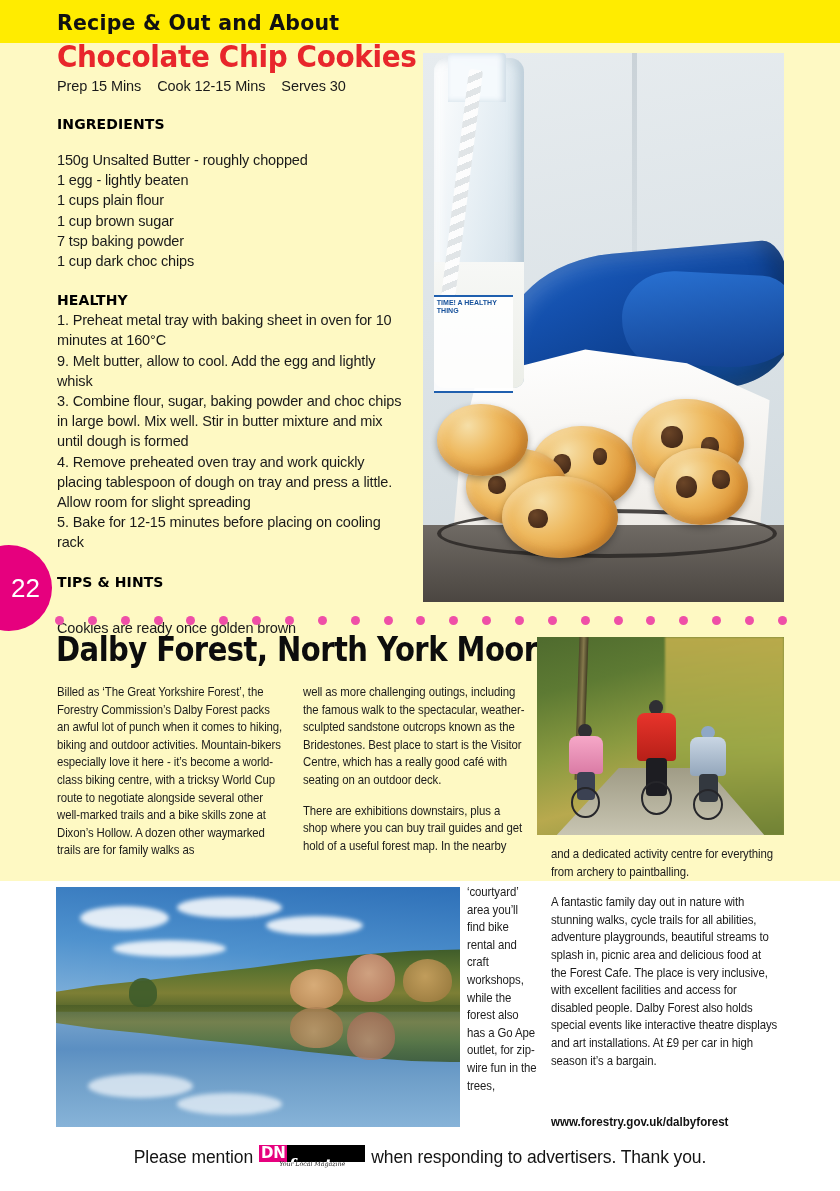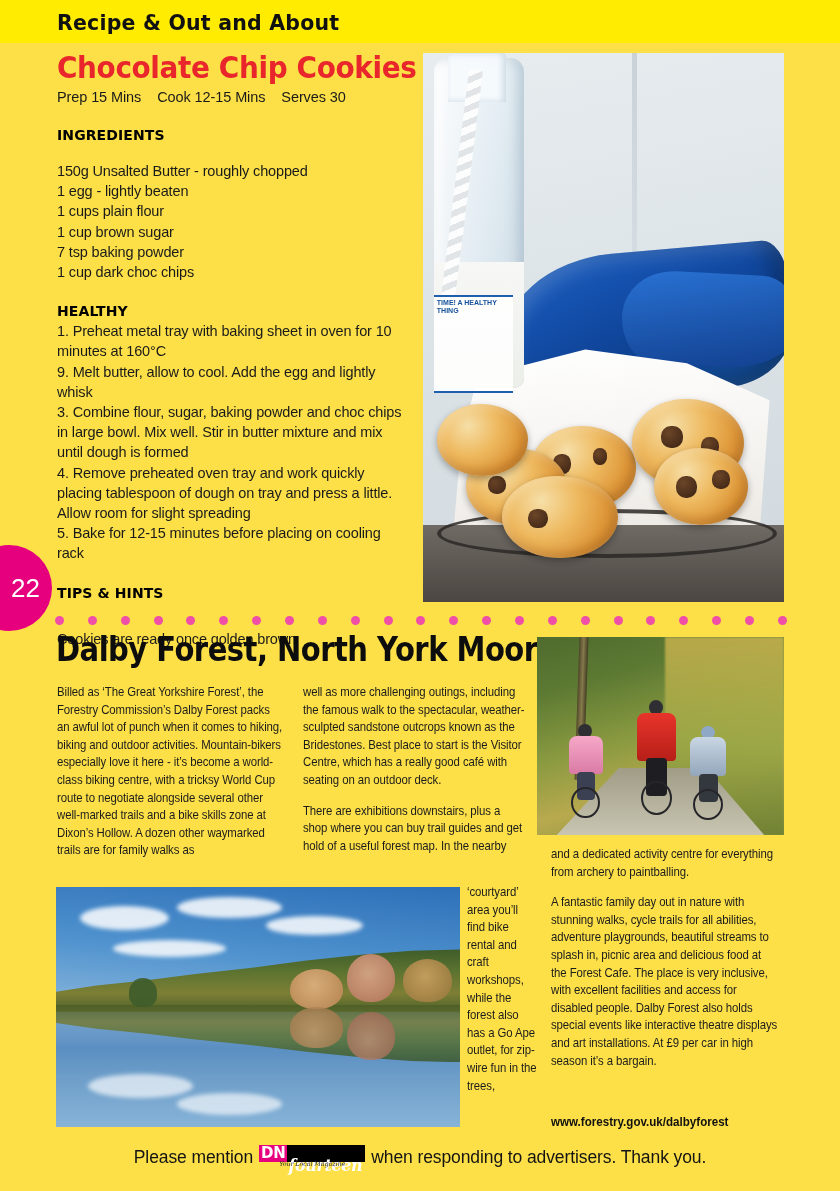--- a/index.html
+++ b/index.html
@@ -2,37 +2,37 @@
 <html><head>
 <meta charset="utf-8">
 <style>
   * { box-sizing: border-box; margin: 0; padding: 0; }
   html, body {
     width: 840px; height: 1191px;
     background: #ffffff;
     font-family: "Liberation Sans", sans-serif;
     overflow: hidden;
   }
-  .page { position: relative; width: 840px; height: 1191px; background: #fde047; }
+  .page { position: relative; width: 840px; height: 881px; background: #fef9c3; }
 
   
   .banner {
     position: absolute; left: 0; top: 0; width: 840px; height: 43px;
     background: #ffec00;
   }
   .banner-title {
     position: absolute; left: 57px; top: 11px;
     font-family: "DejaVu Sans", sans-serif;
     font-weight: bold; font-size: 20.5px; letter-spacing: 0.2px;
     color: #111111;
   }
 
   
   .recipe-col {
-    position: absolute; left: 57px; top: 51px; width: 352px;
+    position: absolute; left: 57px; top: 40px; width: 352px;
   }
   .recipe-title {
     font-family: "DejaVu Sans", sans-serif;
     font-weight: bold;
     font-size: 30px;
     line-height: 34px;
     letter-spacing: -0.4px;
     color: #e8262b;
     transform: scaleX(0.93);
     transform-origin: left center;

